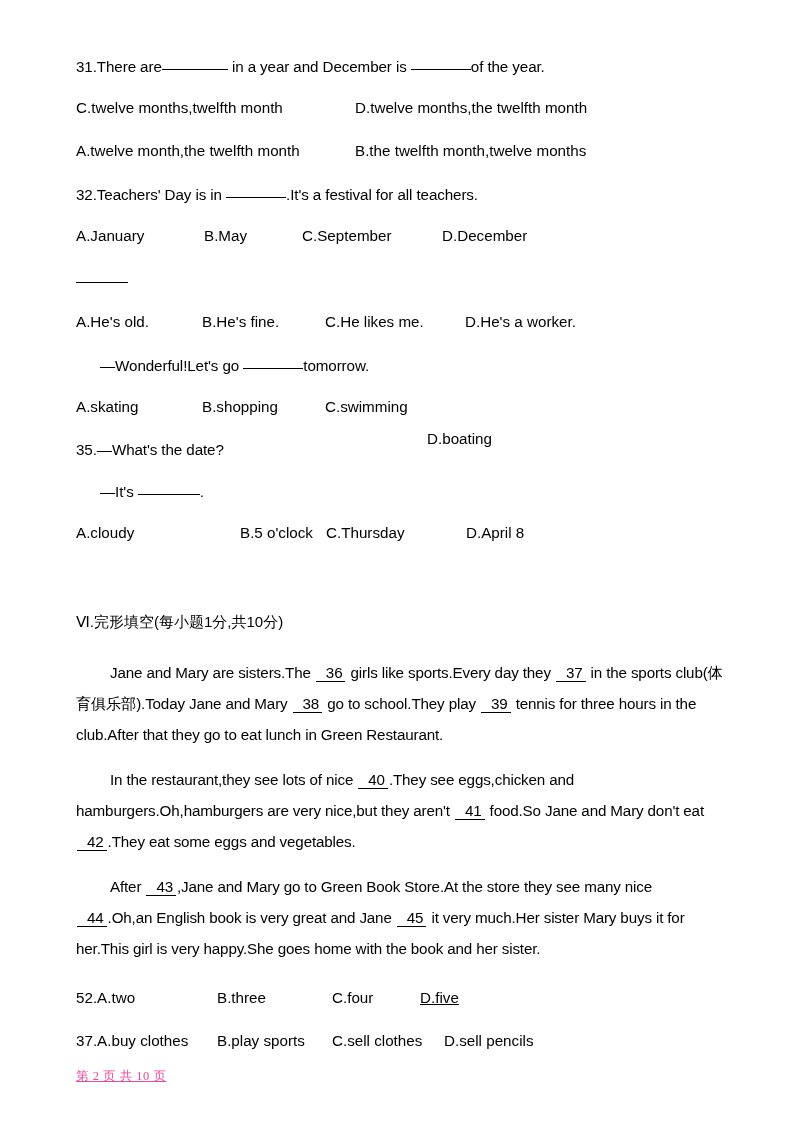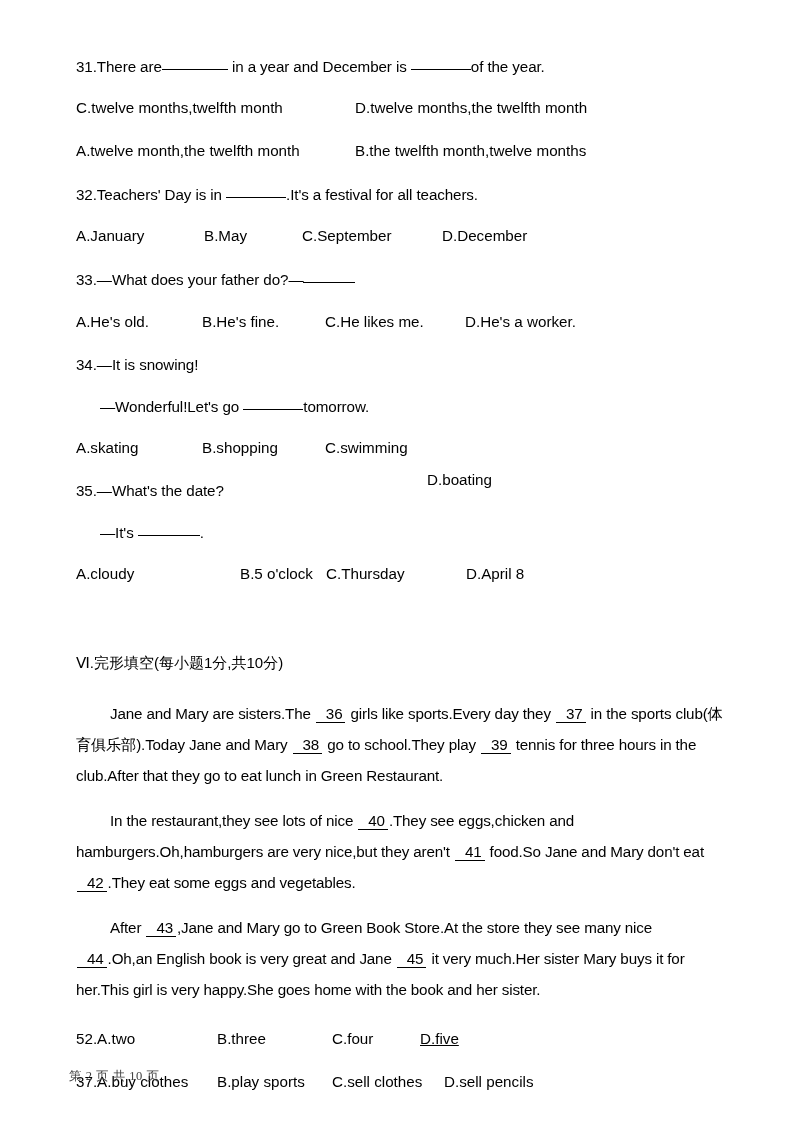--- a/index.html
+++ b/index.html
@@ -80,27 +80,28 @@
     padding: 0 3px 0 10px;
     margin: 0 1px;
     white-space: nowrap;
   }
 
   .cloze-opts {
     margin-top: 26px;
   }
   .footer {
     position: absolute;
-    left: 69px;
+    left: 76px;
     top: 1068px;
     font-family: "Liberation Serif", serif;
     font-size: 12.5px;
-    color: #404040;
+    color: #ec4899;
     white-space: nowrap;
     letter-spacing: 0.5px;
+    text-decoration: underline;
   }
 </style>
 </head>
 <body>
 
 <div class="page">
   <div class="content">
 
     <div class="q-line"><span>31.There are</span><span class="blank w1"></span> <span>in a year and December is</span> <span class="blank w2"></span><span>of the year.</span></div>
 
@@ -115,30 +116,29 @@
 
     <div class="q-line"><span>32.Teachers' Day is in</span> <span class="blank w2"></span><span>.It's a festival for all teachers.</span></div>
 
     <div class="opt-row">
       <span class="opt" style="left:0px;">A.January</span>
       <span class="opt" style="left:128px;">B.May</span>
       <span class="opt" style="left:226px;">C.September</span>
       <span class="opt" style="left:366px;">D.December</span>
     </div>
 
-    <div class="q-line"><span>33.—What does your father do?—</span><span class="blank w3"></span></div>
+    <div class="q-line"><span class="blank w3"></span></div>
 
     <div class="opt-row">
       <span class="opt" style="left:0px;">A.He's old.</span>
       <span class="opt" style="left:126px;">B.He's fine.</span>
       <span class="opt" style="left:249px;">C.He likes me.</span>
       <span class="opt" style="left:389px;">D.He's a worker.</span>
     </div>
 
-    <div class="q-line">34.—It is snowing!</div>
     <div class="q-line sub"><span>—Wonderful!Let's go</span> <span class="blank w2"></span><span>tomorrow.</span></div>
 
     <div class="opt-row">
       <span class="opt" style="left:0px;">A.skating</span>
       <span class="opt" style="left:126px;">B.shopping</span>
       <span class="opt" style="left:249px;">C.swimming</span>
       <span class="opt" style="left:351px;margin-top:32px;">D.boating</span>
     </div>
 
     <div class="q-line">35.—What's the date?</div>

